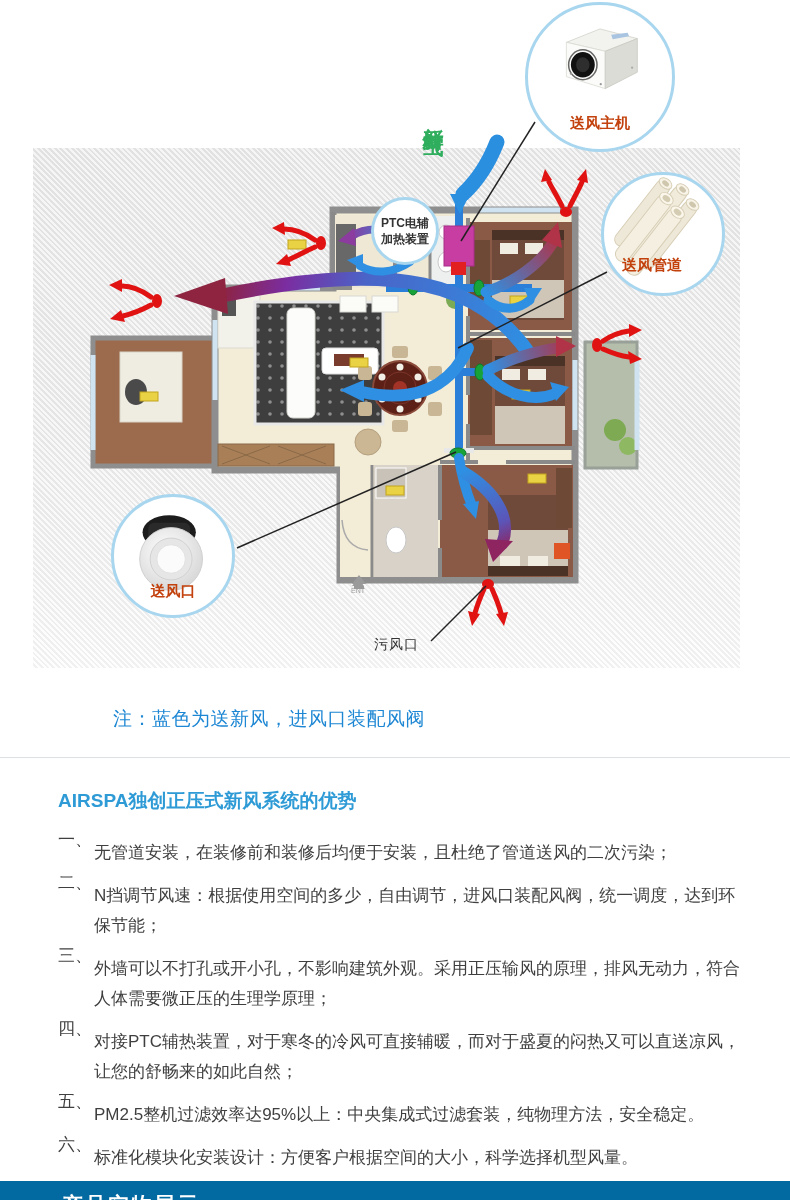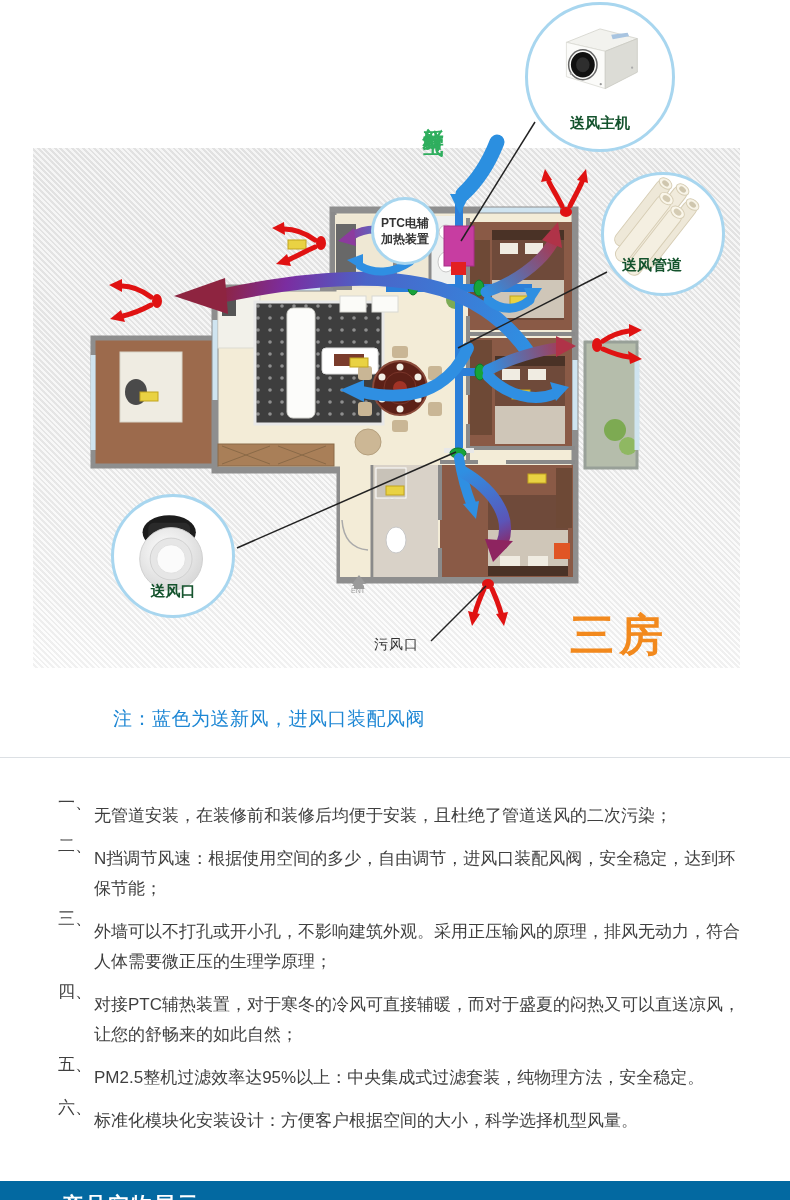--- a/index.html
+++ b/index.html
@@ -8,21 +8,21 @@
   
   .diagram-section{position:absolute;left:0;top:0;width:790px;height:758px;}
   .texture-card{position:absolute;left:33px;top:148px;width:707px;height:520px;
     background:linear-gradient(180deg,#e9e9e9 0%,#eeeeee 55%,#f8f8f8 90%,#fdfdfd 100%);}
   .texture-card::after{content:"";position:absolute;inset:0;
     background:repeating-linear-gradient(45deg,rgba(255,255,255,.55) 0 2px,rgba(198,198,198,.22) 2px 4px);}
   .plan-svg{position:absolute;left:0;top:0;width:790px;height:758px;pointer-events:none;}
 
   
   .callout{position:absolute;border-radius:50%;background:#ffffff;border:3px solid #a8d6ef;box-sizing:border-box;}
-  .callout .co-label{position:absolute;width:100%;text-align:center;font-weight:bold;color:#14532d;font-size:15px;}
+  .callout .co-label{position:absolute;width:100%;text-align:center;font-weight:bold;color:#c2410c;font-size:15px;}
   .co-main{left:525px;top:2px;width:150px;height:150px;}
   .co-duct{left:601px;top:172px;width:124px;height:124px;}
   .co-outlet{left:111px;top:494px;width:124px;height:124px;}
   .co-img{position:absolute;left:0;top:0;width:100%;}
   .co-ptc{left:371px;top:197px;width:68px;height:68px;display:flex;align-items:center;justify-content:center;
     text-align:right;font-size:12px;font-weight:bold;color:#333;line-height:16px;}
 
   .fresh-air{position:absolute;left:419px;top:110px;writing-mode:vertical-rl;text-orientation:upright;
     font-size:21px;font-weight:bold;color:#2fae5e;letter-spacing:3px;}
   .dirty-label{position:absolute;left:374px;top:636px;font-size:14px;color:#333;letter-spacing:1px;}
@@ -350,39 +350,39 @@
 
   <div class="callout co-ptc">
     <div>
       <div>PTC电辅</div>
       <div>加热装置</div>
     </div>
   </div>
 
   <div class="fresh-air">新鲜空气</div>
   <div class="dirty-label">污风口</div>
-  <div class="rooms-logo">三房</div>
   <div class="ent-mark">
     <div class="ent-tri"></div>
     <span>ENT</span>
   </div>
   <div class="note-line">注：蓝色为送新风，进风口装配风阀</div>
 </div>
 
 <div class="divider"></div>
 
 <div class="text-section">
+  <h2 class="adv-heading">AIRSPA独创正压式新风系统的优势</h2>
   <ul class="adv-list">
     <li class="adv-item">
       <span class="adv-num">一、</span>
       <span class="adv-text">无管道安装，在装修前和装修后均便于安装，且杜绝了管道送风的二次污染；</span>
     </li>
     <li class="adv-item">
       <span class="adv-num">二、</span>
-      <span class="adv-text">N挡调节风速：根据使用空间的多少，自由调节，进风口装配风阀，安全稳定，达到环保节能；</span>
+      <span class="adv-text">N挡调节风速：根据使用空间的多少，自由调节，进风口装配风阀，统一调度，达到环保节能；</span>
     </li>
     <li class="adv-item">
       <span class="adv-num">三、</span>
       <span class="adv-text">外墙可以不打孔或开小孔，不影响建筑外观。采用正压输风的原理，排风无动力，符合人体需要微正压的生理学原理；</span>
     </li>
     <li class="adv-item">
       <span class="adv-num">四、</span>
       <span class="adv-text">对接PTC辅热装置，对于寒冬的冷风可直接辅暖，而对于盛夏的闷热又可以直送凉风，让您的舒畅来的如此自然；</span>
     </li>
     <li class="adv-item">

